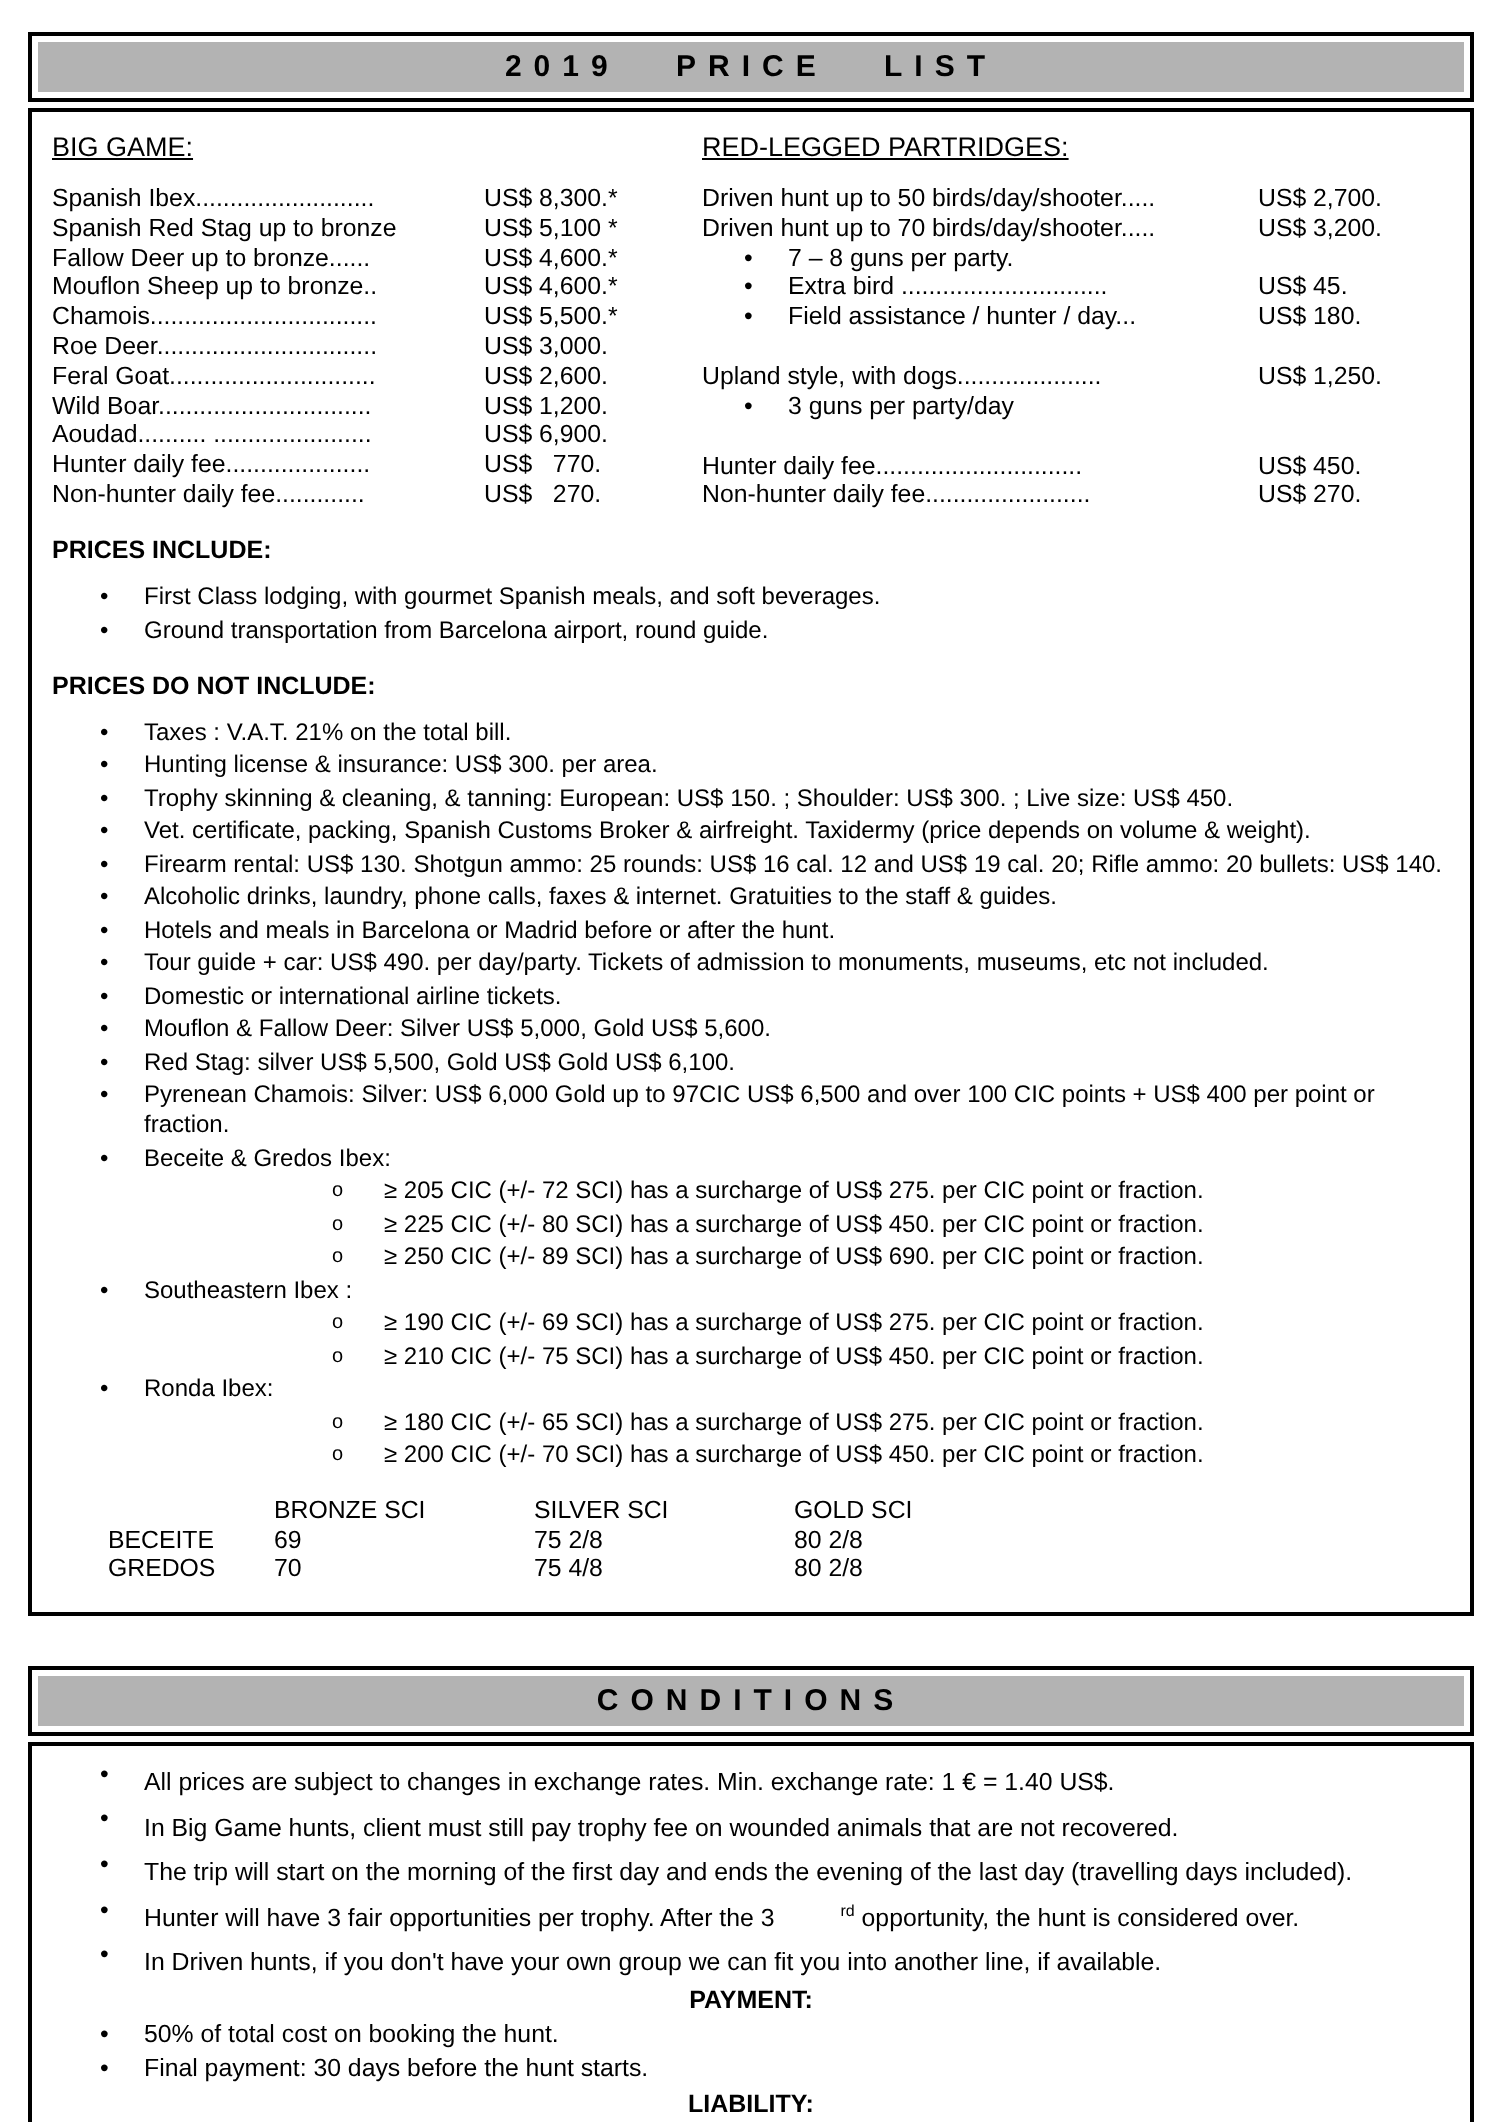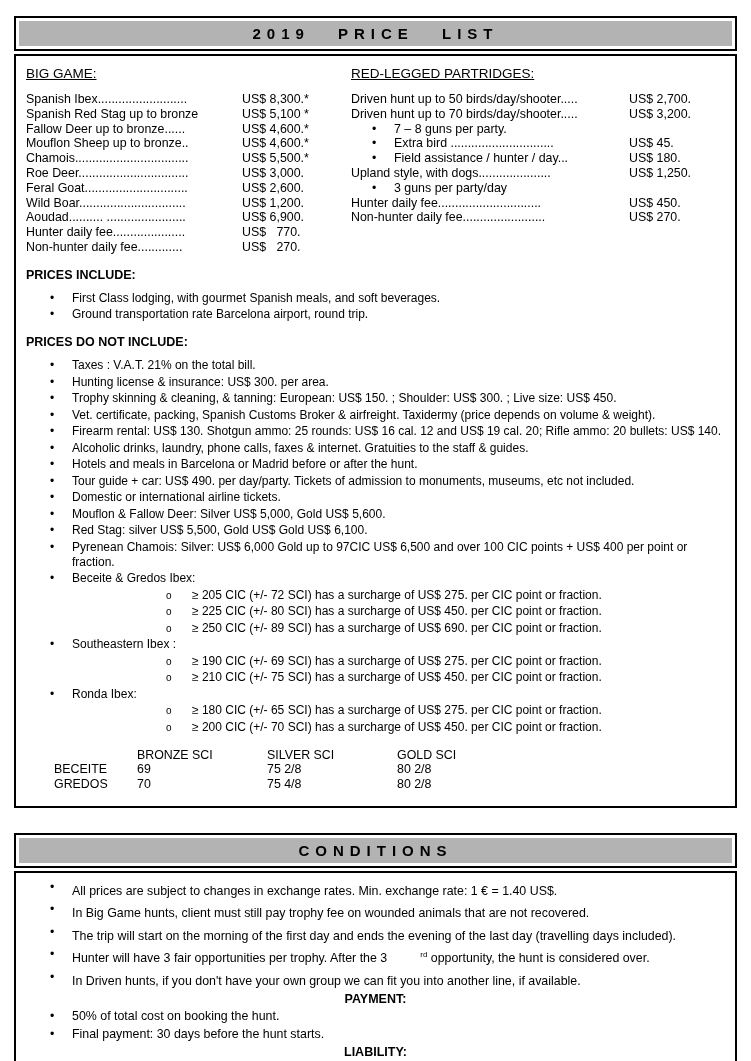--- a/index.html
+++ b/index.html
@@ -22,21 +22,21 @@
 
   h2.sec-underline { margin: 2px 0 11px 0; font-size: 13.5px; font-weight: 400; text-decoration: underline; }
 
   .price-list { font-size: 12.4px; }
   .price-row { display: flex; line-height: 14.8px; }
   .bg-list .pr-label { flex: 0 0 216px; white-space: nowrap; overflow: hidden; }
   .pt-list .pr-label { flex: 0 0 278px; white-space: nowrap; overflow: hidden; }
   .pr-price { white-space: pre; text-align: right; }
   .pt-list .t-bullet .pr-label { padding-left: 43px; position: relative; }
   .pt-list .t-bullet .pr-label::before { content: "•"; position: absolute; left: 21px; top: 0; }
-  .gap-before { }
+  .gap-before { margin-top: 15px; }
 
   h3.subsection { font-size: 12.5px; font-weight: bold; margin: 13px 0 9px 0; }
 
   .bullet-list { font-size: 12px; }
   .bullet-item { position: relative; padding-left: 46px; line-height: 15px; margin-bottom: 1.5px; }
   .bullet-item::before { content: "•"; position: absolute; left: 24px; top: 0; }
   .sub-list { margin-top: 1.5px; }
   .sub-item { position: relative; padding-left: 120px; line-height: 15px; margin-bottom: 1.5px; }
   .sub-item::before { content: "o"; position: absolute; left: 94px; top: 0; font-size: 10px; }
 
@@ -160,21 +160,21 @@
 
     </div>
 
     <h3 class="subsection">PRICES INCLUDE:</h3>
     <div class="bullet-list">
 
     <div class="bullet-item">
           <span class="b-text">First Class lodging, with gourmet Spanish meals, and soft beverages.</span>
         </div>
         <div class="bullet-item">
-          <span class="b-text">Ground transportation rate Barcelona airport, round trip.</span>
+          <span class="b-text">Ground transportation from Barcelona airport, round guide.</span>
         </div>
       </div>
 
     <h3 class="subsection">PRICES DO NOT INCLUDE:</h3>
     <div class="bullet-list">
 
     <div class="bullet-item">
           <span class="b-text">Taxes : V.A.T. 21% on the total bill.</span>
           
         </div>

